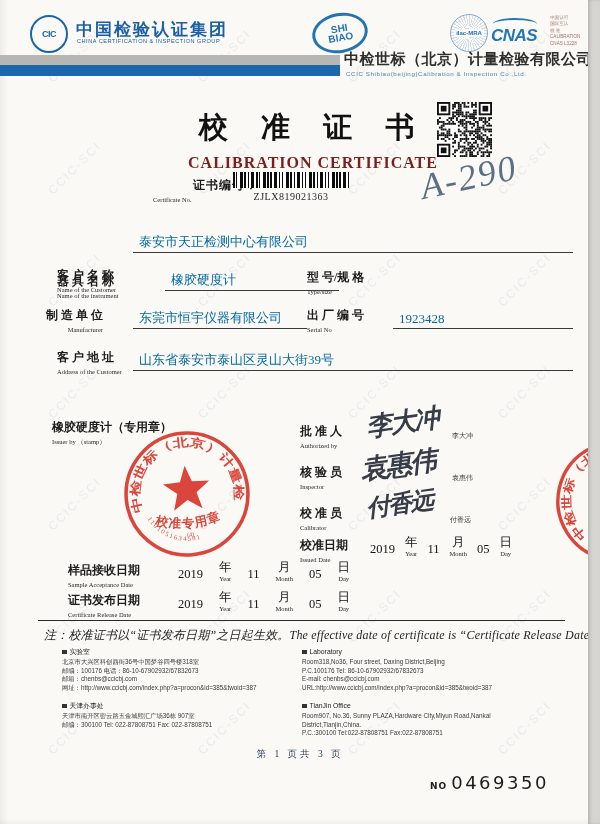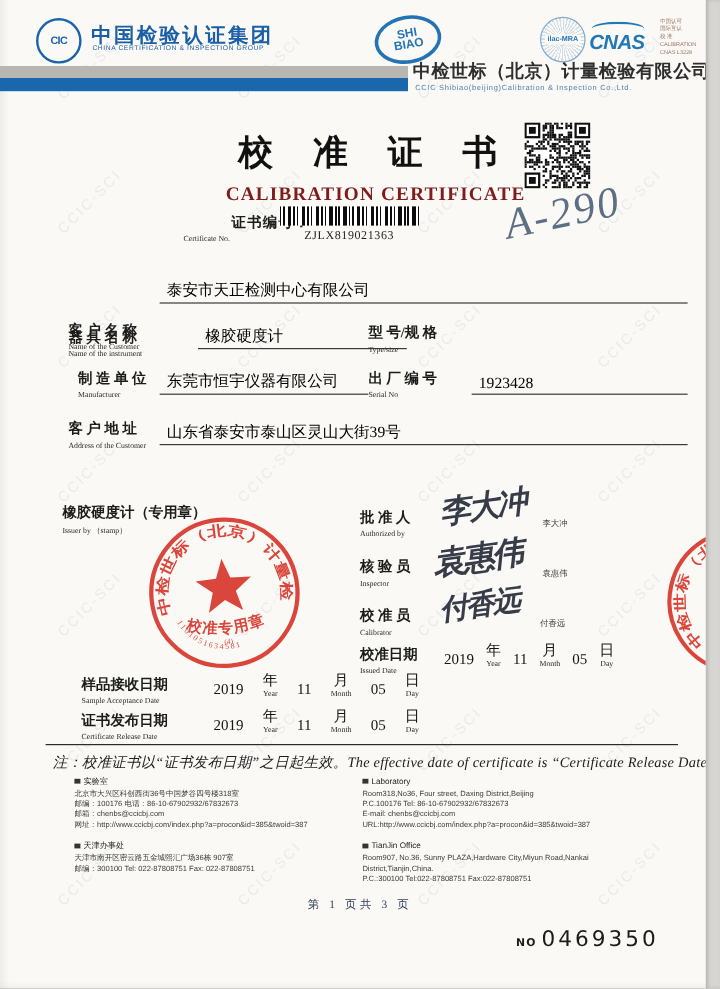--- a/index.html
+++ b/index.html
@@ -52,21 +52,21 @@
   .certno-lab .en{font-size:8px;margin-top:3px;}
   .barcode{left:233px;top:172px;width:117px;height:16px;
       background:repeating-linear-gradient(90deg,#0c0c0c 0 1.5px,#fff 1.5px 3px,#0c0c0c 3px 4.2px,#fff 4.2px 7px,#0c0c0c 7px 9.8px,#fff 9.8px 11.5px);}
   .certno-val{left:226px;top:191px;width:130px;text-align:center;font-size:10px;letter-spacing:.5px;}
   .handcode{left:420px;top:156px;font-size:36px;font-style:italic;color:#5c6f85;
       transform:rotate(-12deg);letter-spacing:2px;font-weight:500;}
   
   .flabel .cn{display:block;font-size:12px;font-weight:600;color:#1c1c1c;white-space:nowrap;}
   .flabel .en{display:block;font-size:6.5px;color:#2a2a2a;margin-top:2px;white-space:nowrap;}
   .uline{border-bottom:1.2px solid #3a3a3a;display:flex;align-items:flex-end;padding:0 4px 1px 6px;
-      font-size:13px;color:#000000;white-space:nowrap;overflow:hidden;}
+      font-size:13px;color:#0369a1;white-space:nowrap;overflow:hidden;}
   
   .sig{font-style:italic;font-weight:bold;color:#222836;transform:rotate(-8deg);letter-spacing:-2px;opacity:.9;}
   .pname{font-size:7px;color:#3f3f3f;}
   .daterow{display:flex;align-items:flex-end;gap:10px;font-size:12.5px;color:#141414;}
   .daterow.wide{gap:16px;}
   .dunit{display:flex;flex-direction:column;align-items:center;line-height:13px;}
   .dunit .en{font-size:6.5px;color:#242424;margin-top:1px;line-height:7px;}
   .stamp{opacity:.93;}
   
   .divider{left:38px;top:620px;width:527px;border-top:1.6px solid #2b2b2b;}
@@ -515,21 +515,21 @@
   <div class="abs z flabel" style="left:57px;top:253px;margin-top:20px;">
     <span class="cn">器 具 名 称</span>
     <span class="en">Name of the instrument</span>
   </div>
   <div class="abs z uline" style="left:133px;top:267px;width:164px;height:22px;margin-left:32px;">橡胶硬度计</div>
   <div class="abs z flabel" style="left:307px;top:269px;">
     <span class="cn">型 号/规 格</span>
     <span class="en">Type/size</span>
   </div>
 
-  <div class="abs z flabel" style="left:65px;top:307px;">
+  <div class="abs z flabel" style="left:46px;top:307px;text-align:right;">
     <span class="cn">制 造 单 位</span>
     <span class="en">Manufacturer</span>
   </div>
   <div class="abs z uline" style="left:133px;top:305px;width:164px;height:22px;">东莞市恒宇仪器有限公司</div>
   <div class="abs z flabel" style="left:307px;top:307px;">
     <span class="cn">出 厂 编 号</span>
     <span class="en">Serial No</span>
   </div>
   <div class="abs z uline" style="left:393px;top:305px;width:170px;height:22px;">1923428</div>
 

